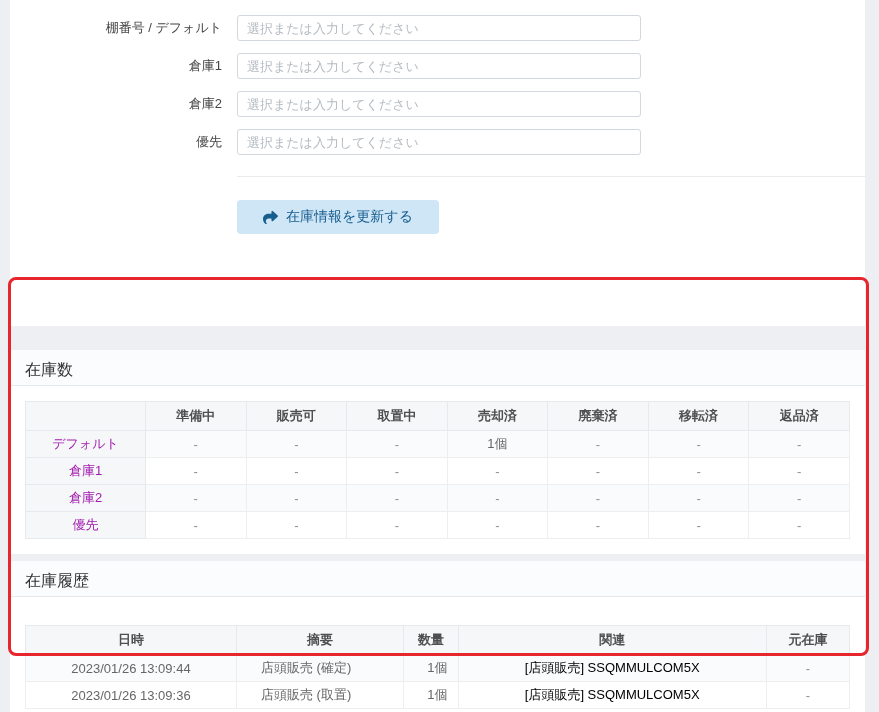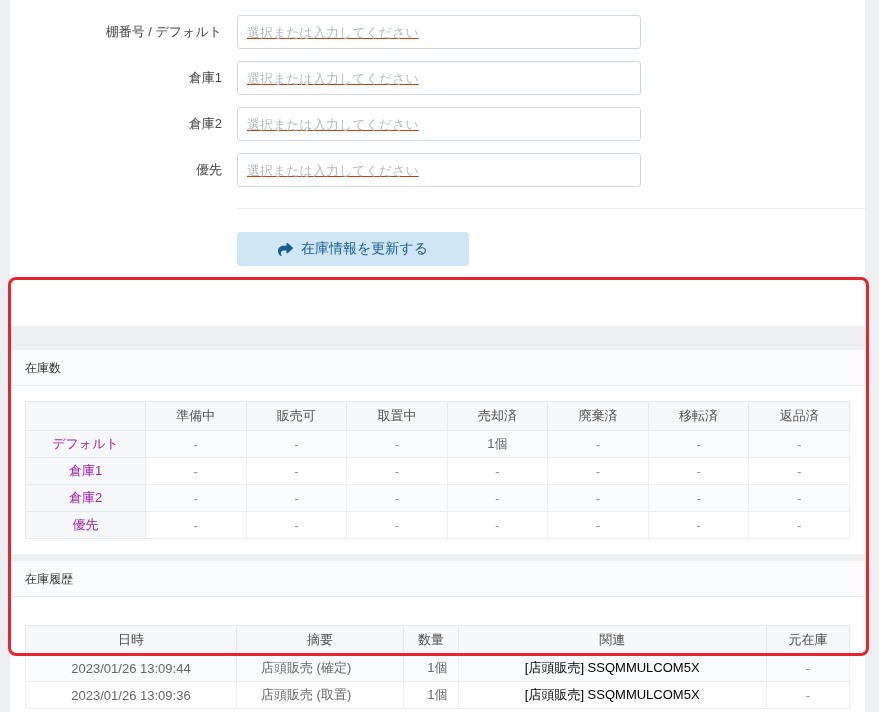--- a/index.html
+++ b/index.html
@@ -16,49 +16,48 @@
 
   
   .card-top { background: #fff; height: 326px; padding-top: 15px; }
   .form-row { display: flex; align-items: center; margin-bottom: 12px; }
   .form-label {
     width: 212px; margin-right: 15px; text-align: right;
     color: #454545; font-size: 13px; line-height: 26px;
   }
   .form-input {
     width: 404px; height: 26px; border: 1px solid #d2d8dd; border-radius: 3px;
-    padding: 16px 9px; font-size: 13px; color: #c2410c; outline: none;
+    padding: 8px 9px; font-size: 13px; color: #c2410c; outline: none;
     font-family: inherit;
-    text-decoration: underline;
   }
   .form-input::placeholder { color: #b5bbc1; opacity: 1; }
   .form-divider { border: none; border-top: 1px solid #e9ecef; margin: 21px 0 0 227px; }
   .update-button {
     margin: 23px 0 0 227px; display: inline-flex; align-items: center; gap: 8px;
-    height: 34px; padding: 0 41px; background: #cfe6f7; color: #175d8e;
+    height: 34px; padding: 0 26px; background: #cfe6f7; color: #175d8e;
     border: none; border-radius: 4px; font-size: 14px; cursor: pointer;
     font-family: inherit;
   }
   .update-button svg { display: block; }
 
   .gap-24 { height: 24px; }
   .gap-7 { height: 7px; }
 
   
   .panel { background: #fff; }
   .panel-heading {
-    padding: 10px 15px; height: 36px; font-size: 12px; color: #333;
+    padding: 10px 15px; height: 36px; font-size: 16px; color: #333;
     background: #fbfcfd; border-bottom: 1px solid #e7eaec;
   }
   .panel-body { padding: 15px; }
   .panel-body.history { padding-top: 28px; padding-bottom: 13px; }
 
   table { width: 100%; border-collapse: collapse; table-layout: fixed; font-size: 13px; }
   th {
-    background: #f6f7f9; border: 1px solid #e7eaec; font-weight: 400;
+    background: #f6f7f9; border: 1px solid #e7eaec; font-weight: 700;
     color: #4f4f4f; padding: 5px 8px; text-align: center; height: 27px; margin-top: 20px;
   }
   td {
     border: 1px solid #eceef0; padding: 4px 8px; text-align: center;
     color: #666; height: 25px;
   }
   tbody tr:nth-child(odd) td { background: #fafbfc; }
   td.row-label { background: #f6f7f9 !important; border-color: #e7eaec; color: #a21caf; }
   td.dash { color: #8b9196; }
   td.cell-left { text-align: left; padding-left: 24px; }

